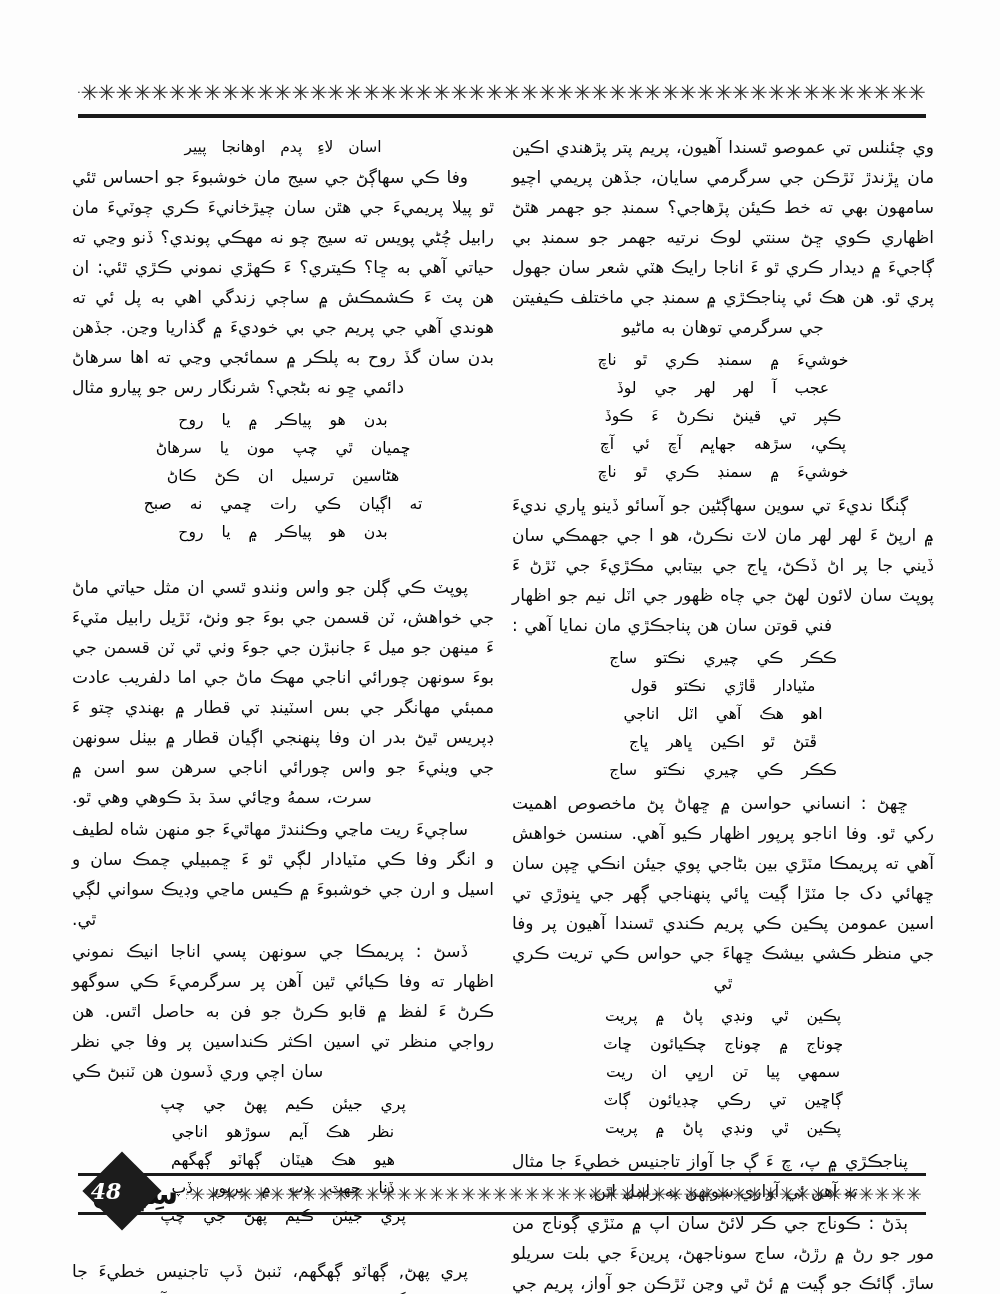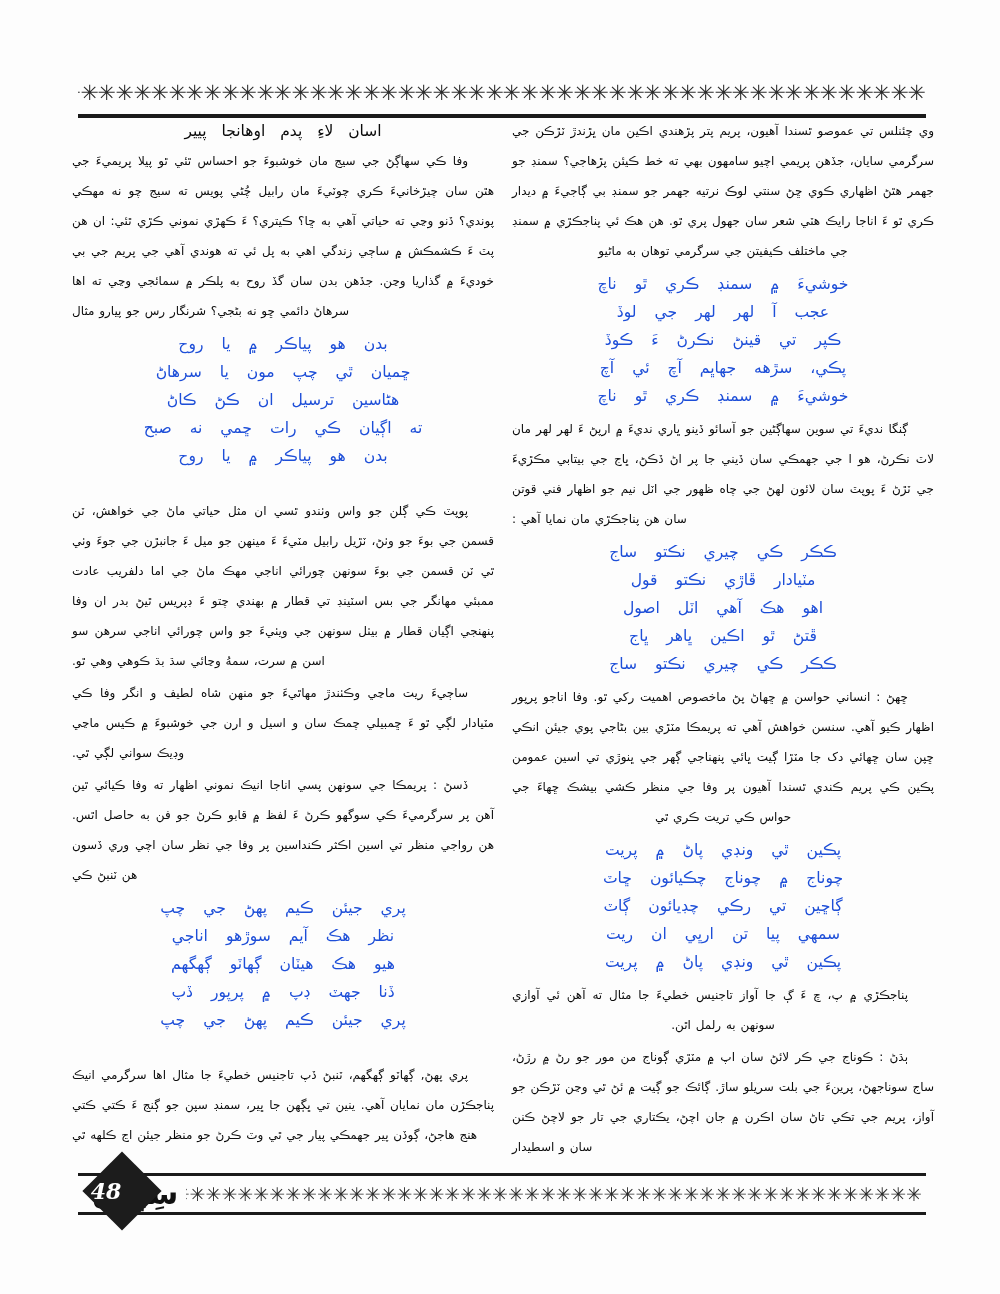--- a/index.html
+++ b/index.html
@@ -54,36 +54,36 @@
     bottom: 0;
     width: 100%;
     height: 3px;
     background: #1a1a1a;
     border-top: 1px solid #1a1a1a;
   }
 
   
   .columns {
     position: absolute;
-    top: 116px;
+    top: 132px;
     left: 72px;
     width: 862px;
     height: 1020px;
     display: flex;
     flex-direction: row-reverse;
     gap: 18px;
   }
   .col {
     width: 422px;
     position: relative;
   }
 
   .para {
     font-family: "DejaVu Sans", sans-serif;
-    font-size: 12px;
+    font-size: 17px;
     line-height: 30px;
     text-align: justify;
     text-align-last: right;
     direction: rtl;
     margin: 0 0 2px 0;
     color: #0b0b0b;
     word-spacing: 1px;
   }
   .para.indent { text-indent: 26px; }
   .para.last-center { text-align-last: center; }
@@ -94,21 +94,21 @@
     margin: 4px 0 4px 0;
     direction: rtl;
   }
   .verse .vline {
     font-size: 15.6px;
     line-height: 28px;
     text-align: center;
     letter-spacing: 0.5px;
     word-spacing: 8px;
     white-space: nowrap;
-    color: #1d4ed8;
+    color: #000000;
   }
   .verse.spaced .vline { word-spacing: 13px; }
 
   .heading-line {
     font-size: 15.5px;
     line-height: 30px;
     text-align: center;
     word-spacing: 10px;
     direction: rtl;
     margin: 0;
@@ -295,32 +295,32 @@
         <div class="vline">ڪپر تي قينڻ نڪرڻ ءَ ڪوڏ</div>
         <div class="vline">پڪي، سڙهه جهاڀم آچ ئي آچ</div>
         <div class="vline">خوشيءَ ۾ سمنڊ ڪري ٿو ناچ</div>
       </div>
 
       <p class="para indent last-left">ڳنگا نديءَ تي سوين سهاڳڻين جو آسائو ڏينو ڀاري نديءَ ۾ ارپڻ ءَ لهر لهر مان لاٽ نڪرڻ، هو ا جي جهمڪي سان ڏيني جا پر اڻ ڏڪڻ، ڀاج جي بيتابي مڪڙيءَ جي ٽڙڻ ءَ پوپٽ سان لائون لهڻ جي چاه ظهور جي اٽل نيم جو اظهار فني قوتن سان هن پناجڪڙي مان نمايا آهي :</p>
 
       <div class="verse spaced">
         <div class="vline">ڪڪر ڪي چيري نڪتو ساج</div>
         <div class="vline">مٽيادار ڦاڙي نڪتو قول</div>
-        <div class="vline">اهو هڪ آهي اٽل اصول</div>
+        <div class="vline">اهو هڪ آهي اٽل اناجي</div>
         <div class="vline">ڦتڻ ٿو اڪين ڀاهر ڀاج</div>
         <div class="vline">ڪڪر ڪي چيري نڪتو ساج</div>
       </div>
 
       <p class="para indent last-center">ڇهڻ : انساني حواسن ۾ ڇهاڻ پڻ ماخصوص اهميت رکي ٿو. وفا اناجو پرپور اظهار ڪيو آهي. سنسن خواهش آهي ته پريمڪا مٽڙي بين بڻاجي پوي جيئن انڪي ڇپن سان ڇهائي دک جا مٽڙا ڳيت ڀائي پنهناجي ڳهر جي ڀنوڙي تي اسين عمومن پڪين ڪي پريم ڪندي ٿسندا آهيون پر وفا جي منظر ڪشي بيشڪ ڇهاءَ جي حواس ڪي تريت ڪري ٿي</p>
 
       <div class="verse spaced">
         <div class="vline">پڪين ٿي ونڊي پاڻ ۾ پريت</div>
         <div class="vline">چوناج ۾ چوناج چڪيائون ڇاٽ</div>
+        <div class="vline">سمهي پيا تن ارڀي ان ريت</div>
         <div class="vline">ڳاڇين تي رڪي چڊيائون ڳاٽ</div>
-        <div class="vline">سمهي پيا تن ارڀي ان ريت</div>
         <div class="vline">پڪين ٿي ونڊي پاڻ ۾ پريت</div>
       </div>
 
       <p class="para indent last-center">پناجڪڙي ۾ پ، چ ءَ ڳ جا آواز تاجنيس خطيءَ جا مثال ته آهن ئي آوازي سونهن به رلمل اٿن.</p>
 
       <p class="para indent last-left">ٻڌڻ : ڪوناج جي ڪر لائڻ سان اپ ۾ مٽڙي ڳوناج من مور جو رڻ ۾ رڙڻ، ساج سوناجهڻ، پرينءَ جي بلت سريلو ساڙ. ڳائڪ جو ڳيت ۾ ئڻ ٿي وڃن ٽڙڪن جو آواز، پريم جي تڪي تاڻ سان اڪرن ۾ جان اچڻ، يڪتاري جي تار جو لاچڻ ڪنن سان و اسطيدار</p>
     </div>
 
   </div>
 

